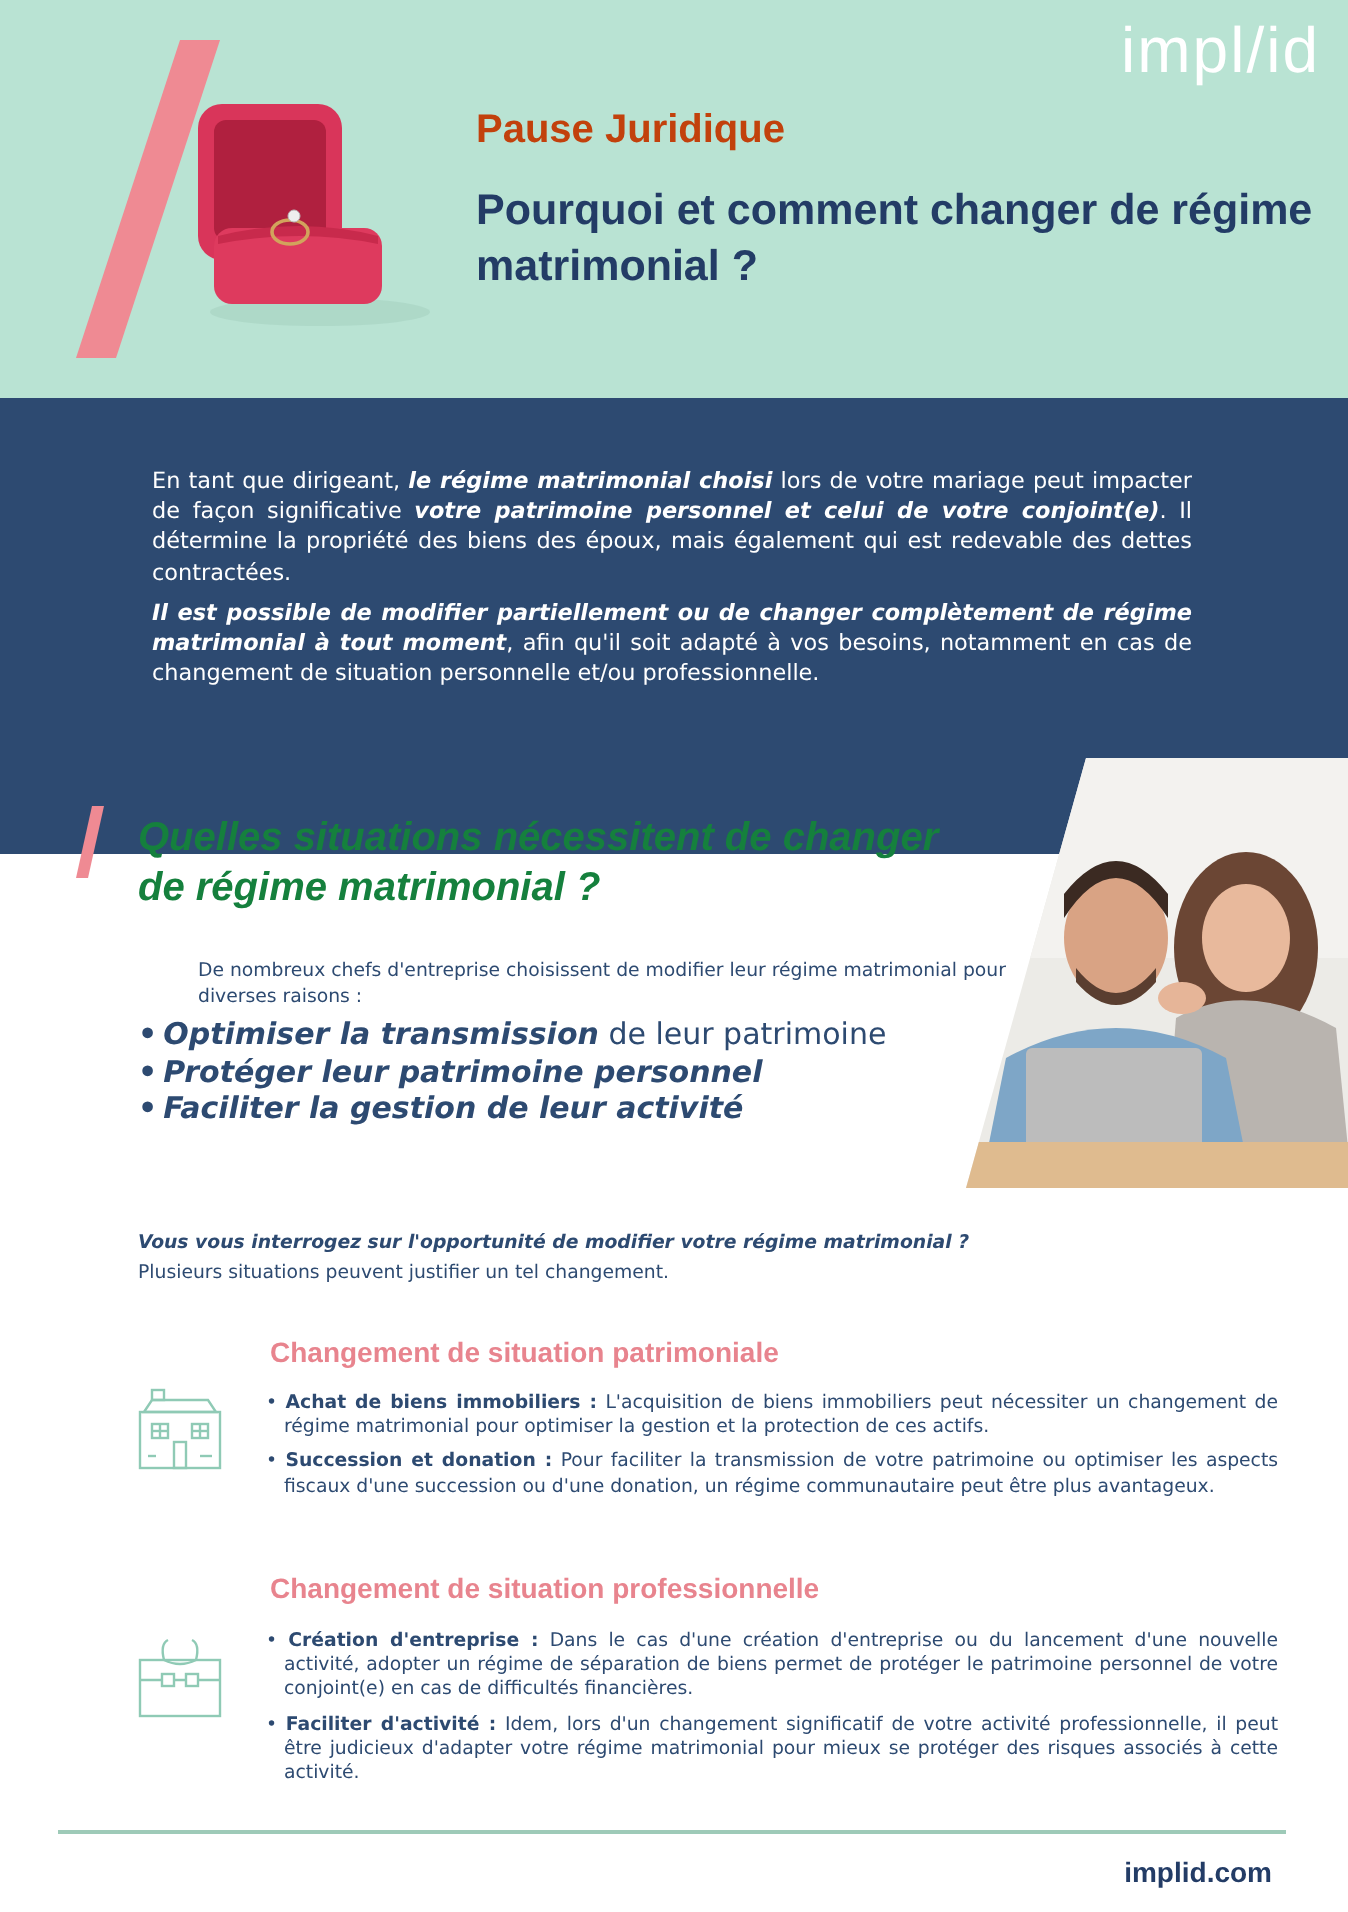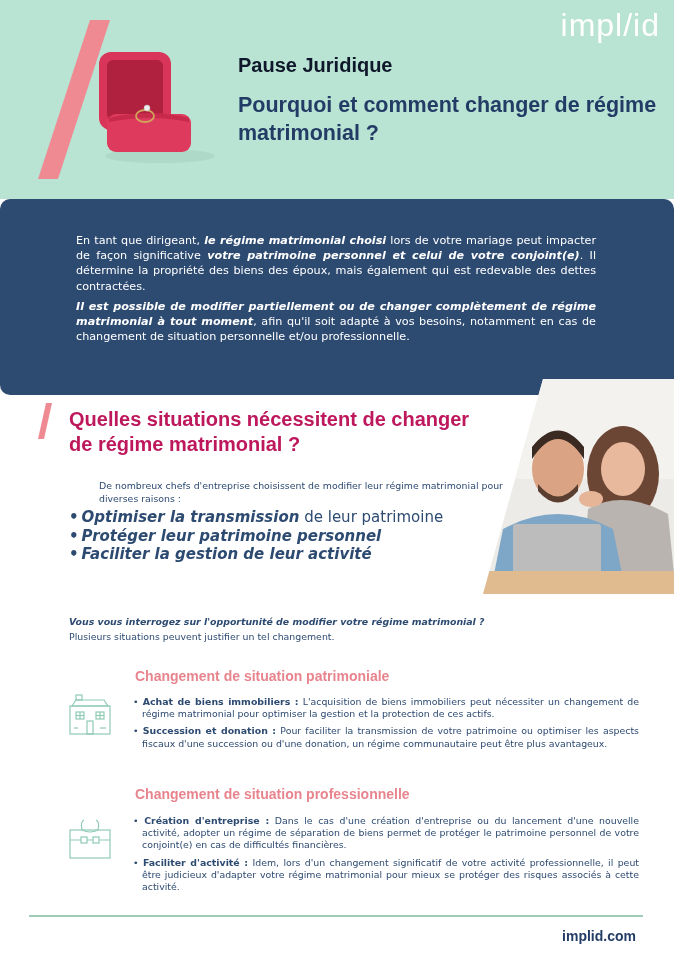--- a/index.html
+++ b/index.html
@@ -5,35 +5,35 @@
     * { margin: 0; padding: 0; box-sizing: border-box; }
     html, body { width: 674px; height: 956px; background: #ffffff; overflow: hidden; }
     body { font-family: "DejaVu Sans", "Liberation Sans", sans-serif; position: relative; color: #2b3a55; }
 
     
     .header { position: absolute; left: 0; top: 0; width: 674px; height: 199px; background: #b9e3d3; overflow: hidden; }
     .header .slash { position: absolute; left: 38px; top: 20px; width: 0; height: 0; }
     .header .slash svg { position: absolute; left: 0; top: 0; }
     .ringbox { position: absolute; left: 95px; top: 48px; width: 120px; height: 120px; }
     .logo { position: absolute; right: 14px; top: 7px; color: #ffffff; font-family: "Liberation Sans", sans-serif; font-size: 32px; letter-spacing: 1px; font-weight: 400; }
-    .kicker { position: absolute; left: 238px; top: 54px; color: #0f172a; font-family: "Liberation Sans", sans-serif; font-weight: 700; font-size: 20px; }
+    .kicker { position: absolute; left: 238px; top: 54px; color: #c2410c; font-family: "Liberation Sans", sans-serif; font-weight: 700; font-size: 20px; }
     .title { position: absolute; left: 238px; top: 91px; width: 420px; color: #233c66; font-family: "Liberation Sans", sans-serif; font-weight: 700; font-size: 21.5px; line-height: 28px; }
 
     
-    .intro { position: absolute; left: 0; top: 199px; width: 674px; height: 196px; background: #2d4a71; border-radius: 10px; }
+    .intro { position: absolute; left: 0; top: 199px; width: 674px; height: 228px; background: #2d4a71; }
     .intro p { position: absolute; left: 76px; width: 520px; color: #ffffff; font-family: "DejaVu Sans", sans-serif; font-size: 11.2px; line-height: 15.2px; text-align: justify; }
     .intro p.p1 { top: 34px; }
     .intro p.p2 { top: 100px; }
     .intro b { font-style: italic; font-weight: 700; }
 
     
     .photo { position: absolute; left: 483px; top: 379px; width: 191px; height: 215px; overflow: hidden;
              clip-path: polygon(60px 0, 191px 0, 191px 215px, 0 215px); }
     .sec-slash { position: absolute; left: 38px; top: 403px; }
-    .sec-title { position: absolute; left: 69px; top: 407px; width: 420px; color: #be185d; font-family: "Liberation Sans", sans-serif; font-weight: 700; font-size: 20px; line-height: 25px; }
+    .sec-title { position: absolute; left: 69px; top: 407px; width: 420px; color: #15803d; font-family: "Liberation Sans", sans-serif; font-style: italic; font-weight: 700; font-size: 20px; line-height: 25px; }
     .sec-intro { position: absolute; left: 69px; top: 480px; width: 420px; font-size: 9.4px; line-height: 12.5px; color: #2d4a71; margin-left: 30px; }
     .reasons { position: absolute; left: 69px; top: 511px; width: 420px; list-style: none; }
     .reasons li { font-size: 15px; line-height: 12.5px; margin-bottom: 6px; color: #2d4a71; }
     .reasons li b { font-style: italic; font-weight: 700; }
     .bullet-dot { display: inline-block; margin-right: 3px; font-weight: 700; }
 
     .question { position: absolute; left: 69px; top: 614px; width: 460px; font-size: 9.4px; line-height: 15px; color: #2d4a71; }
     .question b { font-style: italic; font-weight: 700; display: block; }
 
     .subsec-title { position: absolute; left: 135px; color: #e8848e; font-family: "Liberation Sans", sans-serif; font-weight: 700; font-size: 14px; }

